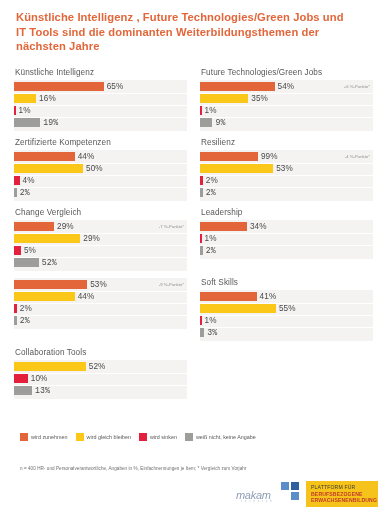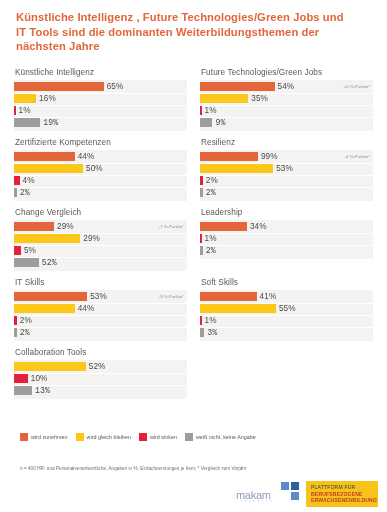--- a/index.html
+++ b/index.html
@@ -138,20 +138,21 @@
     width: 148px;
     height: 28px;
     display: flex;
     align-items: center;
     gap: 4px;
   }
   .brand-logo {
     position: relative;
     width: 66px;
     height: 26px;
+    font-style: italic;
   }
   .brand-wordmark {
     position: absolute;
     left: 0;
     top: 8px;
     font-size: 11px;
     color: #8f9fb5;
     letter-spacing: -.3px;
     font-weight: normal;
   }
@@ -316,21 +317,20 @@
           <div class="bar c2" style="width: 1.6px;"></div>
           <span class="val">1%</span>
         </div>
         <div class="barrow">
           <div class="bar c3" style="width: 2.76px;"></div>
           <span class="val">2%</span>
         </div>
       </div>
     </div>
     <div class="panel">
-      <div class="panel-title">IT Skills</div>
       <div class="bars">
         <div class="barrow">
           <div class="bar c0" style="width: 73.14px;"></div>
           <span class="val">53%</span>
           <span class="delta">-9 %-Punkte*</span>
         </div>
         <div class="barrow">
           <div class="bar c1" style="width: 60.72px;"></div>
           <span class="val">44%</span>
         </div>

